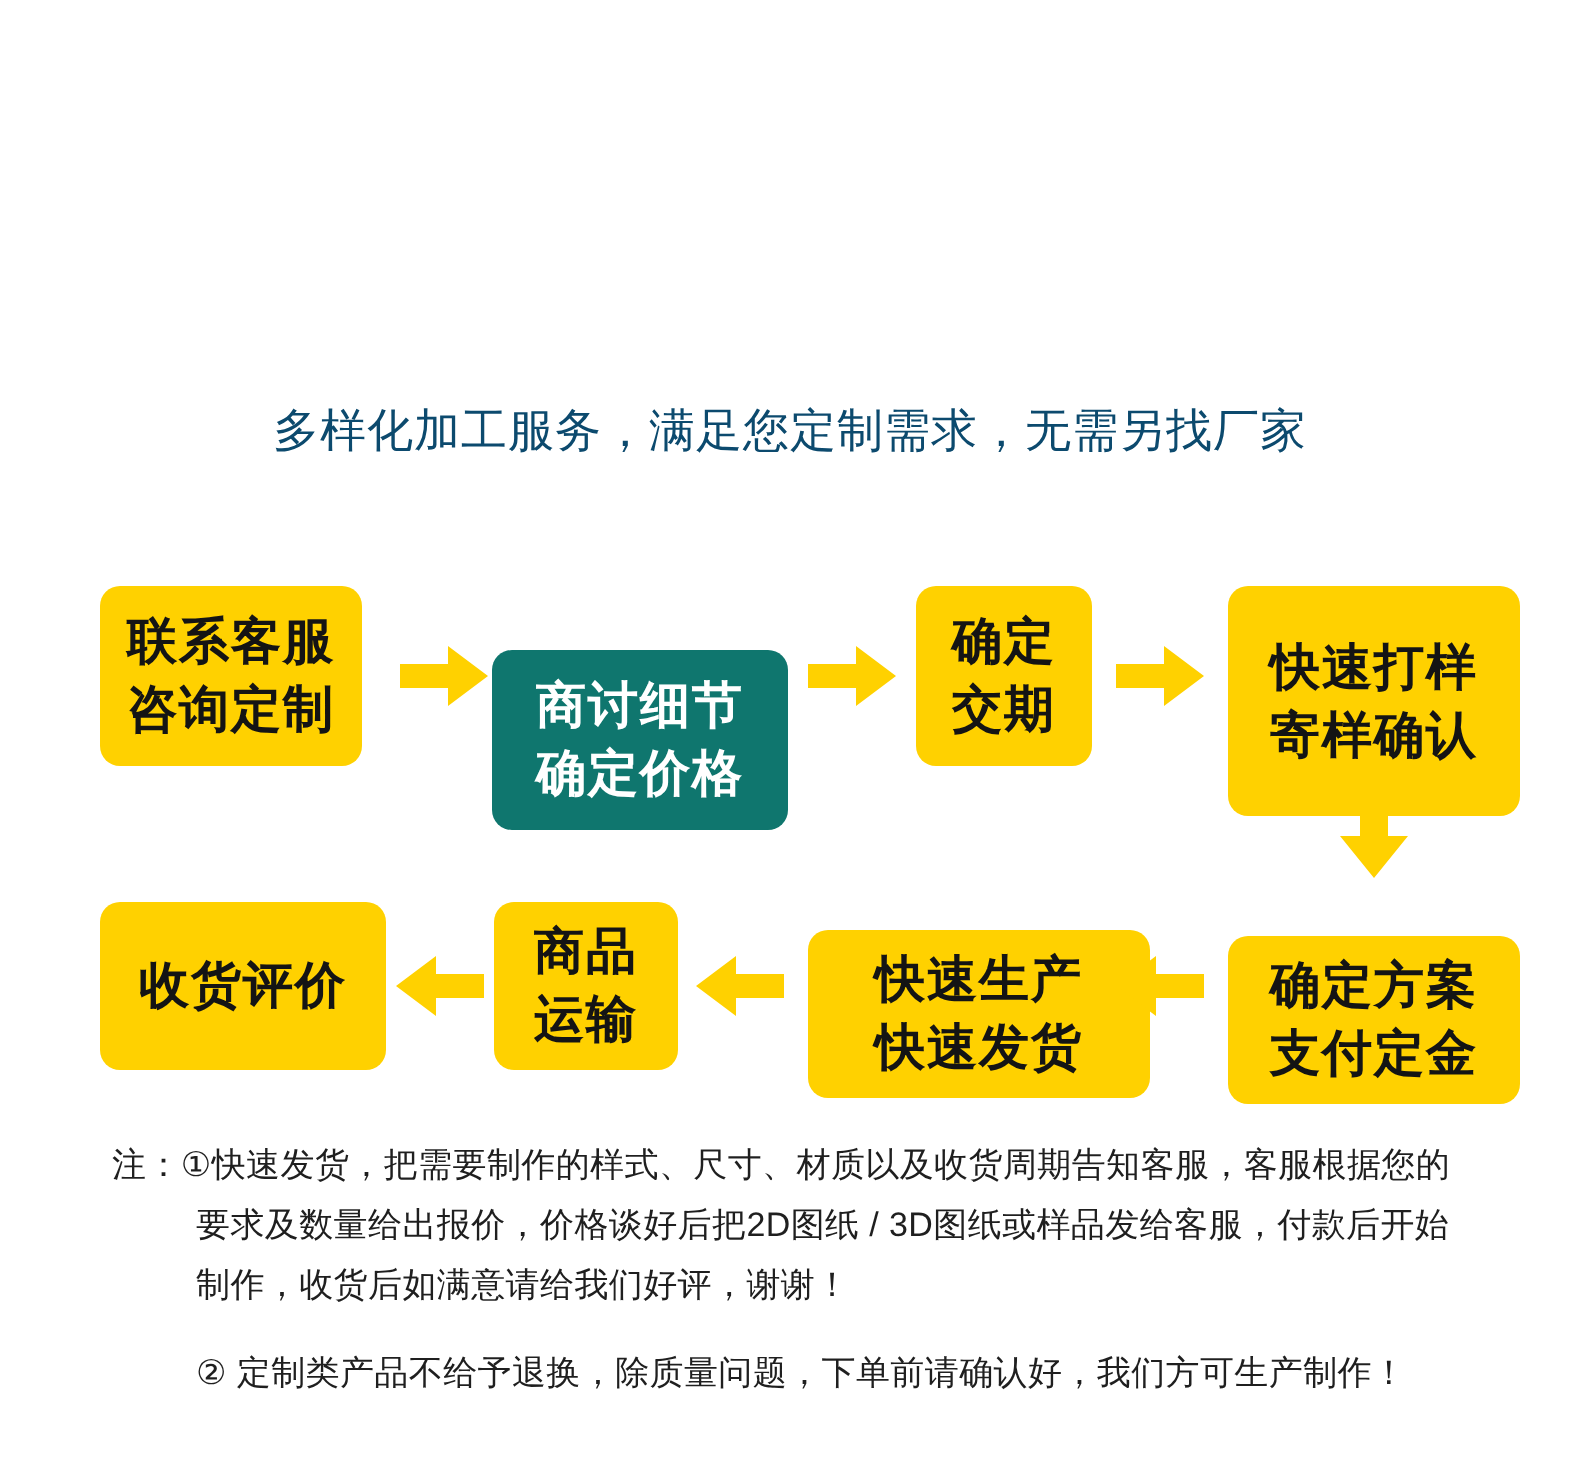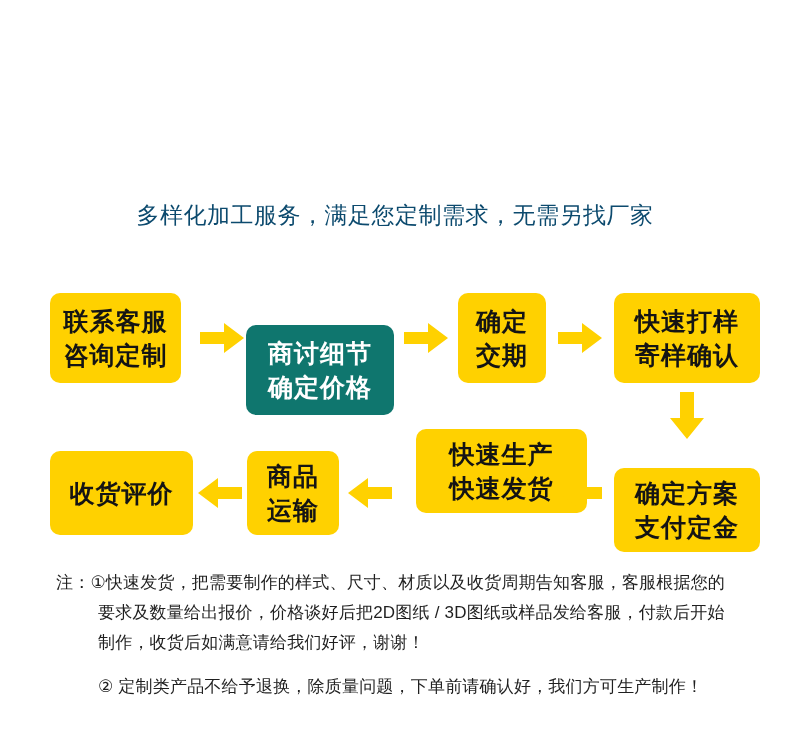--- a/index.html
+++ b/index.html
@@ -180,21 +180,21 @@
       <span class="ln">确定</span>
       <span class="ln">交期</span>
     </div>
 
     <div class="arrow" style="left:558px; top:322px;">
       <svg width="44" height="32" viewBox="0 0 44 32" aria-hidden="true">
         <polygon points="0,10 24,10 24,1 44,16 24,31 24,22 0,22" fill="#FFD100"></polygon>
       </svg>
     </div>
 
-    <div class="node" style="left:614px; top:293px; width:146px; height:90px;">
+    <div class="node" style="left:614px; top:293px; width:146px; height:115px;">
       <span class="ln">快速打样</span>
       <span class="ln">寄样确认</span>
     </div>
 
     <div class="arrow" style="left:669px; top:392px;">
       <svg width="36" height="48" viewBox="0 0 36 48" aria-hidden="true">
         <polygon points="11,0 25,0 25,26 35,26 18,47 1,26 11,26" fill="#FFD100"></polygon>
       </svg>
     </div>
 
@@ -212,21 +212,21 @@
       <span class="ln">商品</span>
       <span class="ln">运输</span>
     </div>
 
     <div class="arrow" style="left:348px; top:477px;">
       <svg width="44" height="32" viewBox="0 0 44 32" aria-hidden="true">
         <polygon points="44,10 20,10 20,1 0,16 20,31 20,22 44,22" fill="#FFD100"></polygon>
       </svg>
     </div>
 
-    <div class="node" style="left:404px; top:429px; width:171px; height:84px;margin-left:12px;">
+    <div class="node" style="left:404px; top:465px; width:171px; height:84px;">
       <span class="ln">快速生产</span>
       <span class="ln">快速发货</span>
     </div>
 
     <div class="arrow" style="left:558px; top:477px;">
       <svg width="44" height="32" viewBox="0 0 44 32" aria-hidden="true">
         <polygon points="44,10 20,10 20,1 0,16 20,31 20,22 44,22" fill="#FFD100"></polygon>
       </svg>
     </div>
 

